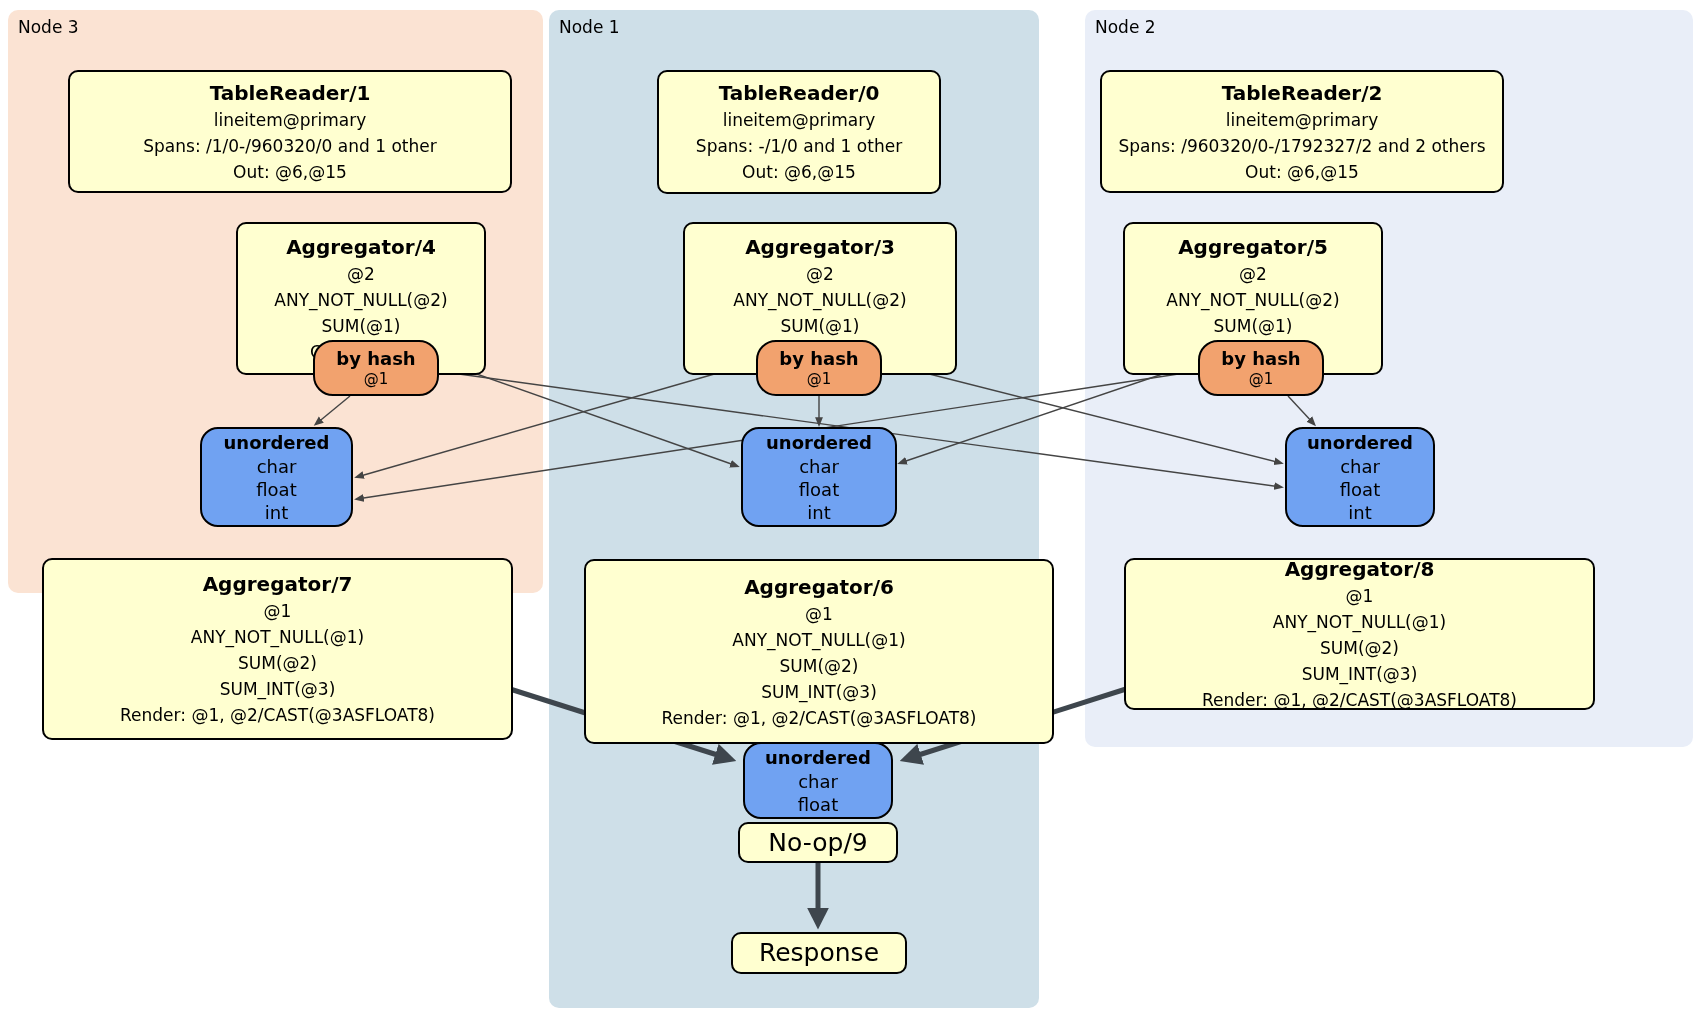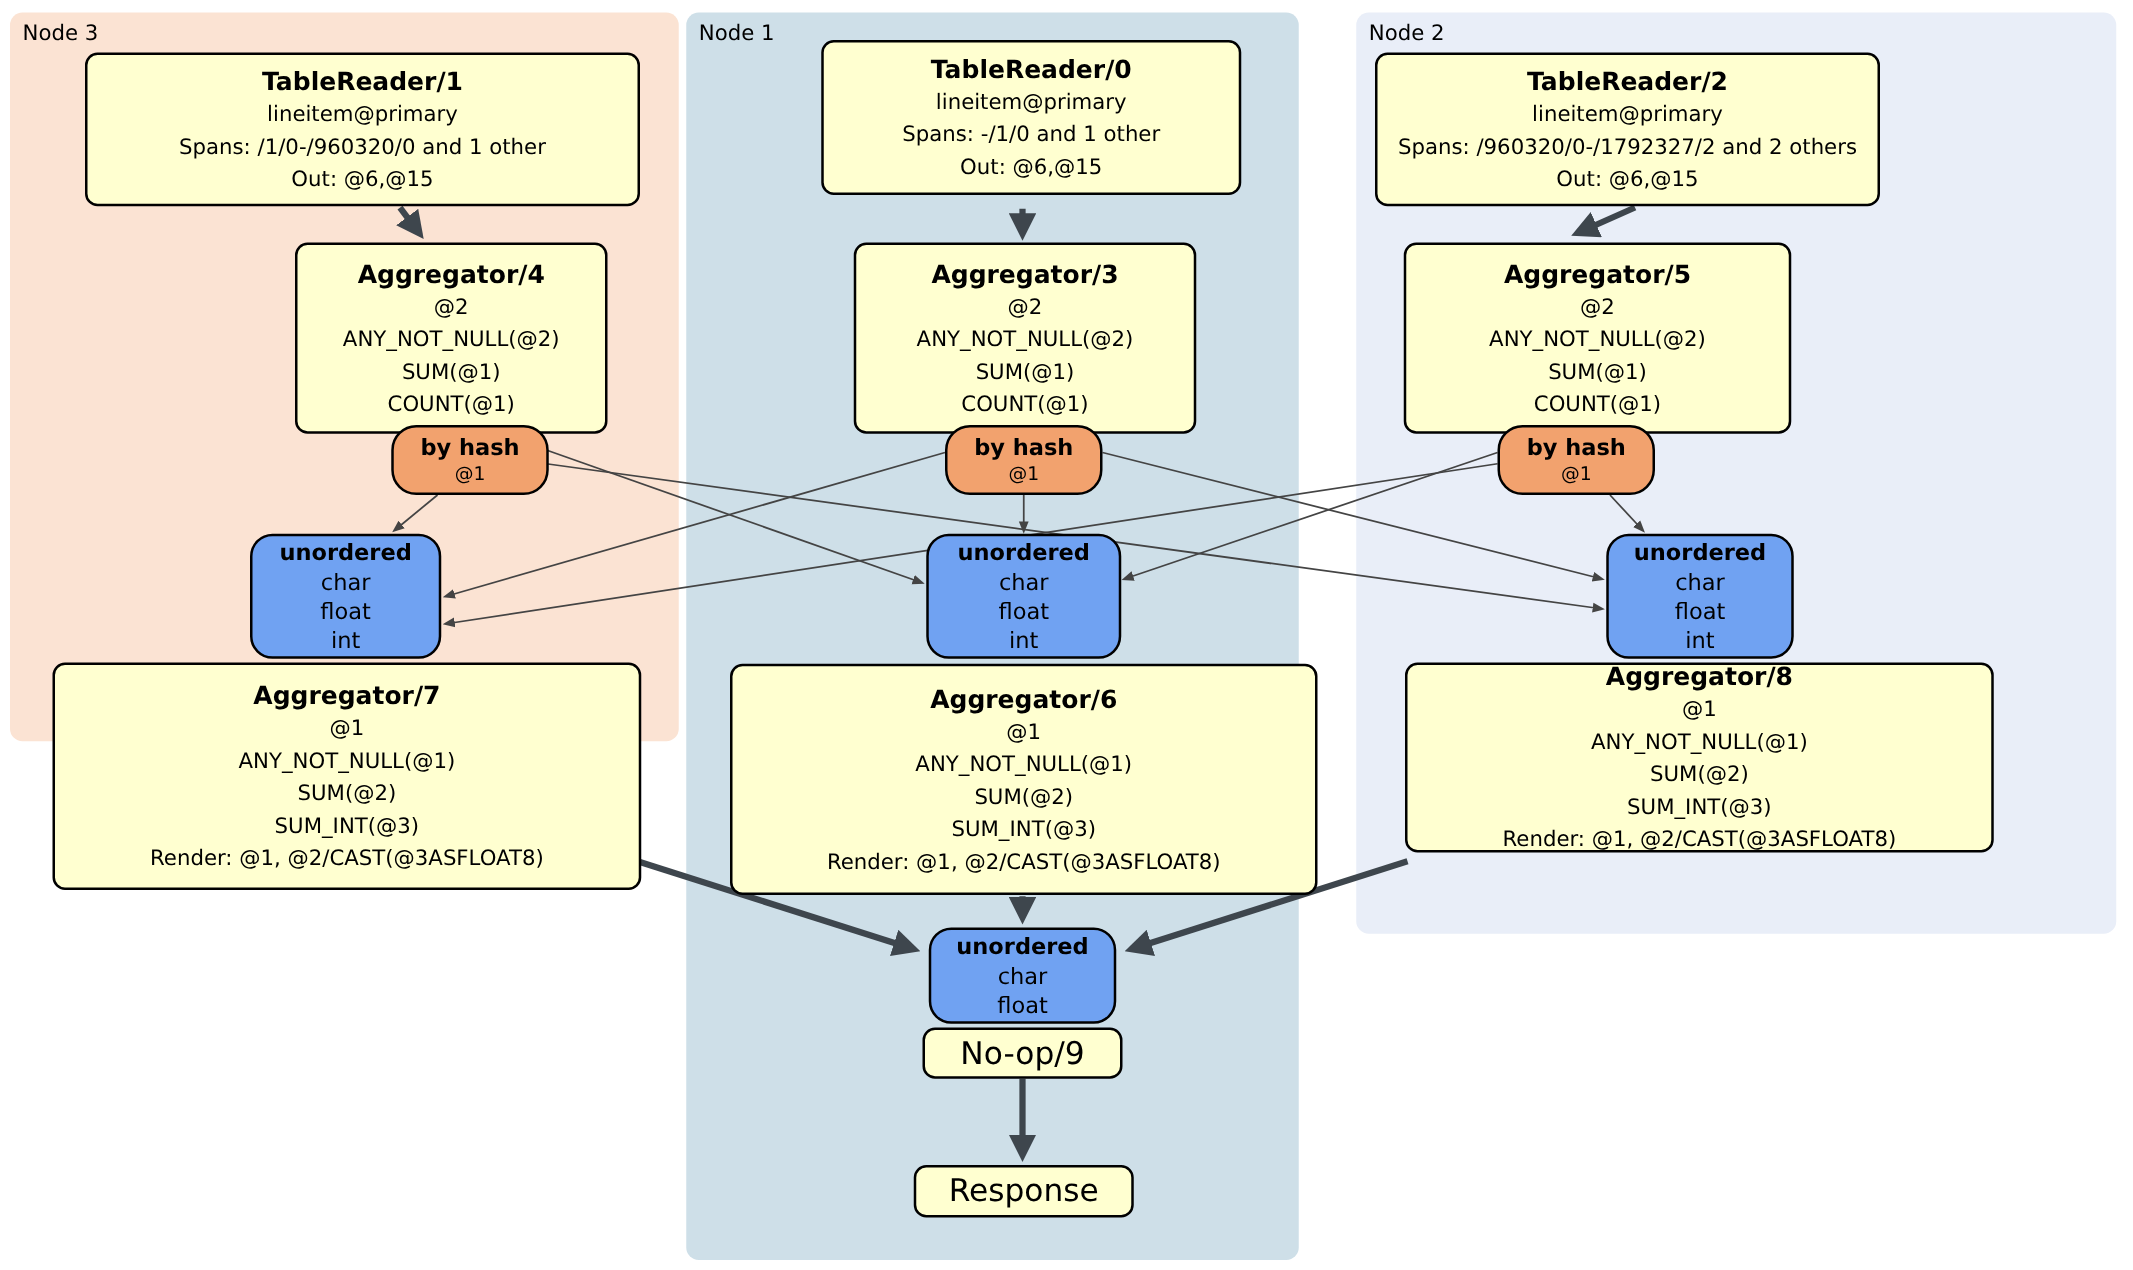--- a/index.html
+++ b/index.html
@@ -9,21 +9,21 @@
   }
   .region{position:absolute;border-radius:10px;z-index:0;}
   .region-label{position:absolute;left:10px;top:7px;font-size:17px;color:#000;}
   #region-node3{left:8px;top:10px;width:535px;height:583px;background:#fbe3d3;}
   #region-node1{left:549px;top:10px;width:490px;height:998px;background:#cedfe8;}
   #region-node2{left:1085px;top:10px;width:608px;height:737px;background:#e9eef8;}
   svg.edges{position:absolute;left:0;top:0;z-index:1;}
   .box{position:absolute;z-index:2;box-sizing:border-box;border:2px solid #000;
        display:flex;flex-direction:column;justify-content:center;align-items:center;
        text-align:center;}
-  .ybox{background:#ffffd0;border-radius:10px;}
+  .ybox{background:#ffffd0;border-radius:10px;margin-top:28px;}
   .ytitle{font-weight:bold;font-size:20px;line-height:28px;}
   .yline{font-size:17px;line-height:26px;white-space:nowrap;}
   .hashbox{background:#f2a26e;border-radius:20px;}
   .hash-title{font-weight:bold;font-size:18px;line-height:22px;}
   .hash-sub{font-size:15px;line-height:19px;}
   .syncbox{background:#70a2f2;border-radius:18px;}
   .sync-title{font-weight:bold;font-size:18px;line-height:25px;}
   .sync-item{font-size:18px;line-height:23px;}
   .pill{background:#ffffd0;border-radius:10px;}
   .pill-label{font-weight:normal;font-size:25px;line-height:24px;}
@@ -75,21 +75,21 @@
       <line x1="818" y1="863" x2="818" y2="923" marker-end="url(#mthick)"></line>
     </g>
   </svg>
 
   <div class="box ybox" style="left:68px;top:42px;width:444px;height:123px">
     <div class="ytitle">TableReader/1</div>
     <div class="yline">lineitem@primary</div>
     <div class="yline">Spans: /1/0-/960320/0 and 1 other</div>
     <div class="yline">Out: @6,@15</div>
   </div>
-  <div class="box ybox" style="left:657px;top:32px;width:336px;height:124px">
+  <div class="box ybox" style="left:657px;top:42px;width:284px;height:124px">
     <div class="ytitle">TableReader/0</div>
     <div class="yline">lineitem@primary</div>
     <div class="yline">Spans: -/1/0 and 1 other</div>
     <div class="yline">Out: @6,@15</div>
   </div>
   <div class="box ybox" style="left:1100px;top:42px;width:404px;height:123px">
     <div class="ytitle">TableReader/2</div>
     <div class="yline">lineitem@primary</div>
     <div class="yline">Spans: /960320/0-/1792327/2 and 2 others</div>
     <div class="yline">Out: @6,@15</div>
@@ -102,21 +102,21 @@
     <div class="yline">SUM(@1)</div>
     <div class="yline">COUNT(@1)</div>
   </div>
   <div class="box ybox" style="left:683px;top:194px;width:274px;height:153px">
     <div class="ytitle">Aggregator/3</div>
     <div class="yline">@2</div>
     <div class="yline">ANY_NOT_NULL(@2)</div>
     <div class="yline">SUM(@1)</div>
     <div class="yline">COUNT(@1)</div>
   </div>
-  <div class="box ybox" style="left:1123px;top:194px;width:310px;height:153px">
+  <div class="box ybox" style="left:1123px;top:194px;width:260px;height:153px">
     <div class="ytitle">Aggregator/5</div>
     <div class="yline">@2</div>
     <div class="yline">ANY_NOT_NULL(@2)</div>
     <div class="yline">SUM(@1)</div>
     <div class="yline">COUNT(@1)</div>
   </div>
 
   <div class="box hashbox" style="left:313px;top:340px;width:126px;height:56px">
     <div class="hash-title">by hash</div>
     <div class="hash-sub">@1</div>

